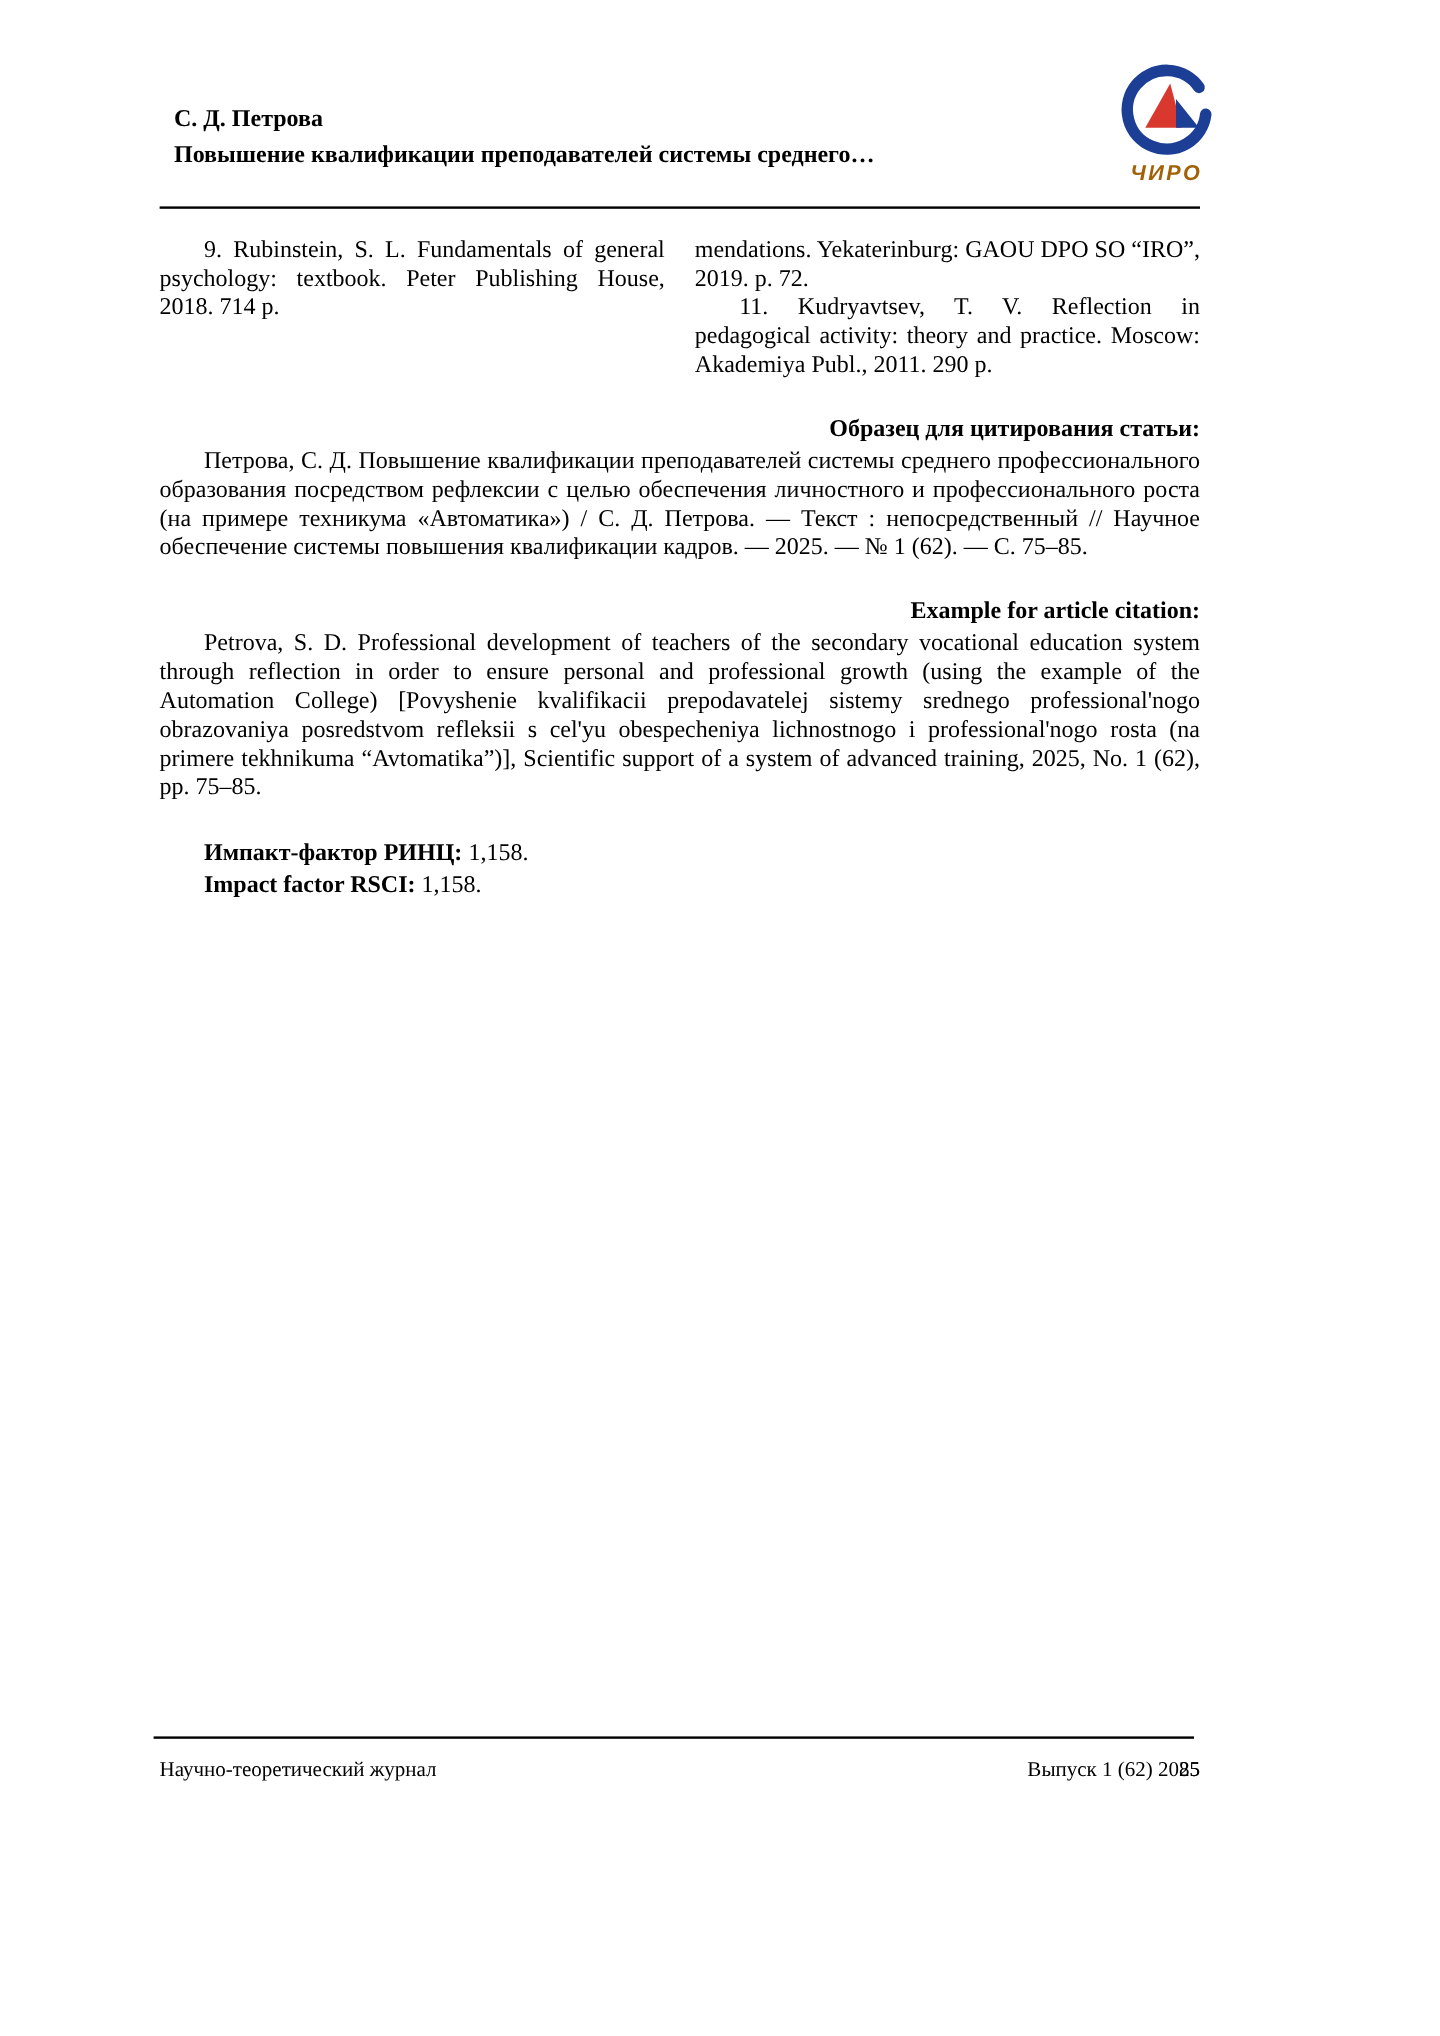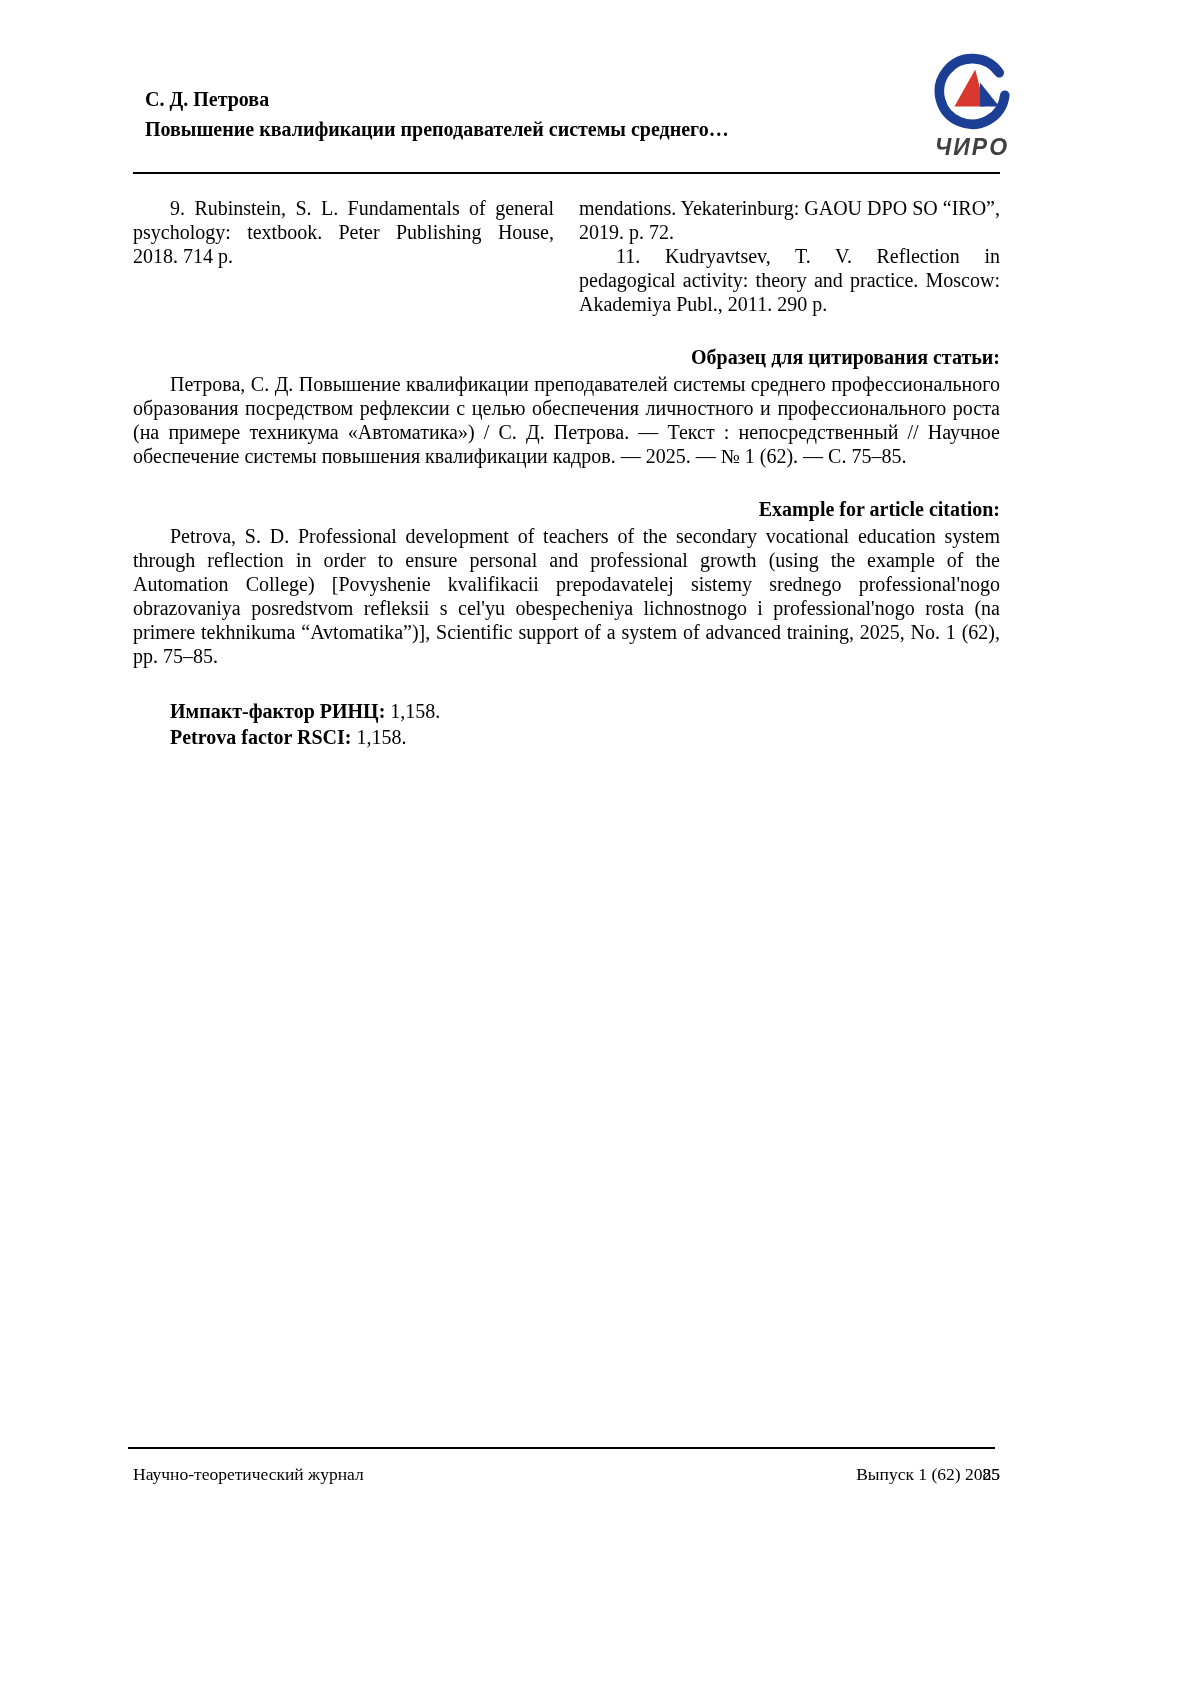--- a/index.html
+++ b/index.html
@@ -18,22 +18,22 @@
     position:absolute; left:133px; top:84px; width:700px;
     font-weight:bold; font-size:20px; line-height:30px;margin-left:12px;
   }
   .logo {
     position:absolute; right:178px; top:52px; width:100px;
     display:flex; flex-direction:column; align-items:center;
   }
   .logo-wordmark {
     font-family:"Liberation Sans", sans-serif;
     font-weight:bold; font-style:italic;
-    font-size:23px; letter-spacing:2px;
-    color:#404040; margin-top:2px;
+    font-size:18px; letter-spacing:2px;
+    color:#a16207; margin-top:2px;
   }
   .header-rule {
     position:absolute; left:133px; right:200px; top:172px;
     height:2px; background:#000;
   }
 
   
   .main {
     position:absolute; left:133px; top:196px; width:867px;
     font-size:20px; line-height:24px; text-align:justify;
@@ -98,21 +98,21 @@
     </div>
 
     <div class="section-heading">Образец для цитирования статьи:</div>
     <p class="citation-para indent">Петрова, С. Д. Повышение квалификации преподавателей системы среднего профессионального образования посредством рефлексии с целью обеспечения личностного и профессионального роста (на примере техникума «Автоматика») / С. Д. Петрова. — Текст : непосредственный // Научное обеспечение системы повышения квалификации кадров. — 2025. — № 1 (62). — С. 75–85.</p>
 
     <div class="section-heading">Example for article citation:</div>
     <p class="citation-para indent">Petrova, S. D. Professional development of teachers of the secondary vocational education system through reflection in order to ensure personal and professional growth (using the example of the Automation College) [Povyshenie kvalifikacii prepodavatelej sistemy srednego professional'nogo obrazovaniya posredstvom refleksii s cel'yu obespecheniya lichnostnogo i professional'nogo rosta (na primere tekhnikuma “Avtomatika”)], Scientific support of a system of advanced training, 2025, No. 1 (62), pp. 75–85.</p>
 
     <div class="impact-block">
       <p class="indent"><b>Импакт-фактор РИНЦ:</b><span> 1,158.</span></p>
-      <p class="indent"><b>Petrova factor RSCI:</b><span> 1,158.</span></p>
+      <p class="indent"><b>Impact factor RSCI:</b><span> 1,158.</span></p>
     </div>
 
   </div>
 
   <div class="footer-rule"></div>
   <div class="footer">
     <span class="left">Научно-теоретический журнал</span>
     <span class="center">85</span>
     <span class="right">Выпуск 1 (62) 2025</span>
   </div>

